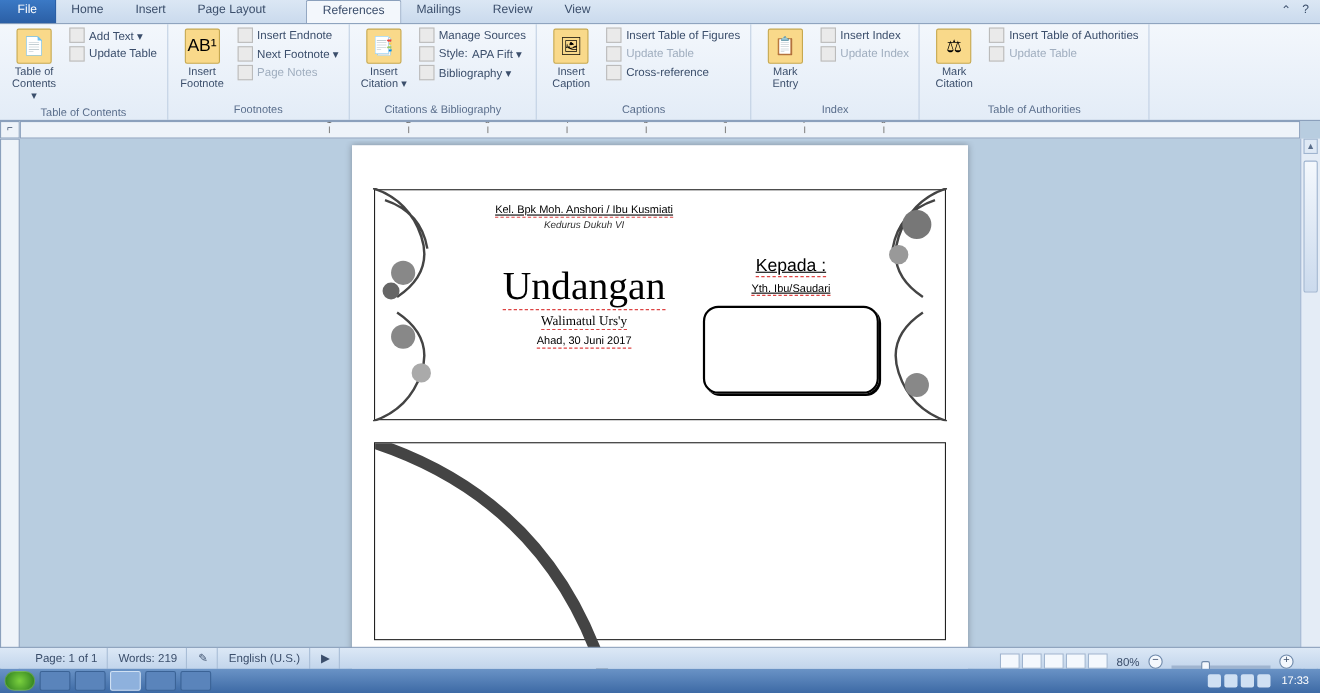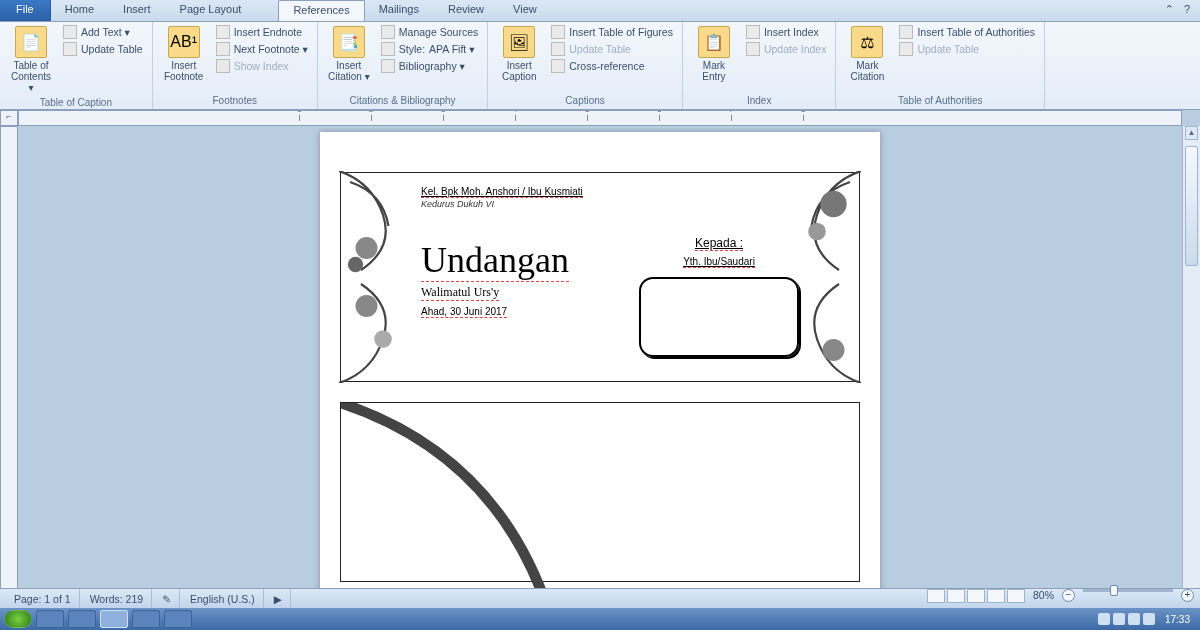--- a/index.html
+++ b/index.html
@@ -41,35 +41,35 @@
 .page { width: 560px; background: #fff; box-shadow: 0 0 6px rgba(0,0,0,.3); margin-top: 4px; padding: 40px 20px 0 20px; position: relative; }
 
 
 .card { border: 1px solid #222; height: 210px; position: relative; margin-bottom: 20px; }
 .card .deco-tl, .card .deco-tr, .card .deco-bl, .card .deco-br { position: absolute; width: 110px; height: 110px; }
 .deco-tl { top: -2px; left: -2px; }
 .deco-tr { top: -2px; right: -2px; }
 .deco-bl { bottom: -2px; left: -2px; }
 .deco-br { bottom: -2px; right: -2px; }
 .swirl { width: 100%; height: 100%; }
-.card-left { position: absolute; left: 80px; top: 8px; width: 220px; text-align: left; }
+.card-left { position: absolute; left: 80px; top: 8px; width: 220px; text-align: center; }
 .fam { font-size: 10px; text-decoration: underline; border-bottom: 1px dashed #d44; display: inline-block; }
 .sub { font-size: 9px; font-style: italic; color: #333; }
 .title { font-family: Georgia, serif; font-size: 36px; margin-top: 12px; border-bottom: 1px dashed #d44; display: inline-block; }
 .sub2 { font-family: Georgia, serif; font-size: 12px; border-bottom: 1px dashed #d44; display: inline-block; }
 .date { font-size: 10px; margin-top: 3px; border-bottom: 1px dashed #d44; display: inline-block; }
 .card-right { position: absolute; right: 40px; top: 60px; width: 200px; text-align: center; }
-.kpd { font-size: 12px; text-decoration: underline; border-bottom: 1px dashed #d44; display: inline-block; }
+.kpd { font-size: 16px; text-decoration: underline; border-bottom: 1px dashed #d44; display: inline-block; }
 .yth { font-size: 10px; text-decoration: underline; margin-top: 2px; border-bottom: 1px dashed #d44; display: inline-block; }
 .namebox { width: 160px; height: 80px; border: 2px solid #000; border-radius: 14px; margin: 8px auto 0 auto; box-shadow: 2px 2px 0 #000; }
 
 .card2 { border: 1px solid #222; height: 180px; position: relative; }
 
 
-.status { position: absolute; bottom: 22px; left: 0; right: 0; height: 20px; background: linear-gradient(#dce8f6,#c2d5eb); border-top: 1px solid #8ba0bc; display: flex; align-items: flex-start; font-size: 10.5px; color: #3b4e6b; padding: 0 6px; gap: 2px; }
+.status { position: absolute; bottom: 22px; left: 0; right: 0; height: 20px; background: linear-gradient(#dce8f6,#c2d5eb); border-top: 1px solid #8ba0bc; display: flex; align-items: flex-end; font-size: 10.5px; color: #3b4e6b; padding: 0 24px; gap: 2px; }
 .status .sec { padding: 0 8px; border-right: 1px solid #a8bdd6; height: 100%; display: flex; align-items: center; gap: 4px; }
 .status .spacer { flex: 1; }
 .view-btn { width: 18px; height: 14px; background: #f4f8fd; border: 1px solid #9fb4cf; cursor: pointer; }
 .zoom-track { width: 90px; height: 3px; background: #9fb4cf; position: relative; margin: 0 6px; }
 .zoom-thumb { position: absolute; left: 30%; top: -4px; width: 8px; height: 11px; background: #f4f8fd; border: 1px solid #6f89aa; border-radius: 2px; }
 .zbtn { width: 13px; height: 13px; border: 1px solid #6f89aa; background: #f4f8fd; border-radius: 7px; font-size: 10px; line-height: 10px; text-align: center; cursor: pointer; }
 
 
 .taskbar { position: absolute; bottom: 0; left: 0; right: 0; height: 22px; background: linear-gradient(#6a93c6,#3d6aa5); display: flex; align-items: center; padding: 0 4px; gap: 4px; text-align: center; }
 .start { width: 28px; height: 18px; background: radial-gradient(circle,#7bd13e,#2a7a1e); border-radius: 10px; border: 1px solid #fff3; }
@@ -112,42 +112,42 @@
         <div class="small-btn">
             <span class="sm-ico"></span>
             <span>Add Text ▾</span>
           </div>
         <div class="small-btn">
             <span class="sm-ico"></span>
             <span>Update Table</span>
           </div>
       </div>
     </div>
-    <div class="group-title">Table of Caption</div>
+    <div class="group-title">Table of Contents</div>
   </div>
 
   <div class="group">
     <div class="group-body">
       <div class="big-btn">
         <div class="ico">AB¹</div>
         <div class="lbl">Insert
 Footnote</div>
       </div>
       <div class="small-col">
         <div class="small-btn">
             <span class="sm-ico"></span>
             <span>Insert Endnote</span>
           </div>
         <div class="small-btn">
             <span class="sm-ico"></span>
             <span>Next Footnote ▾</span>
           </div>
         <div class="small-btn disabled">
             <span class="sm-ico"></span>
-            <span>Show Index</span>
+            <span>Page Notes</span>
           </div>
       </div>
     </div>
     <div class="group-title">Footnotes</div>
   </div>
 
   <div class="group">
     <div class="group-body">
       <div class="big-btn">
         <div class="ico">📑</div>

